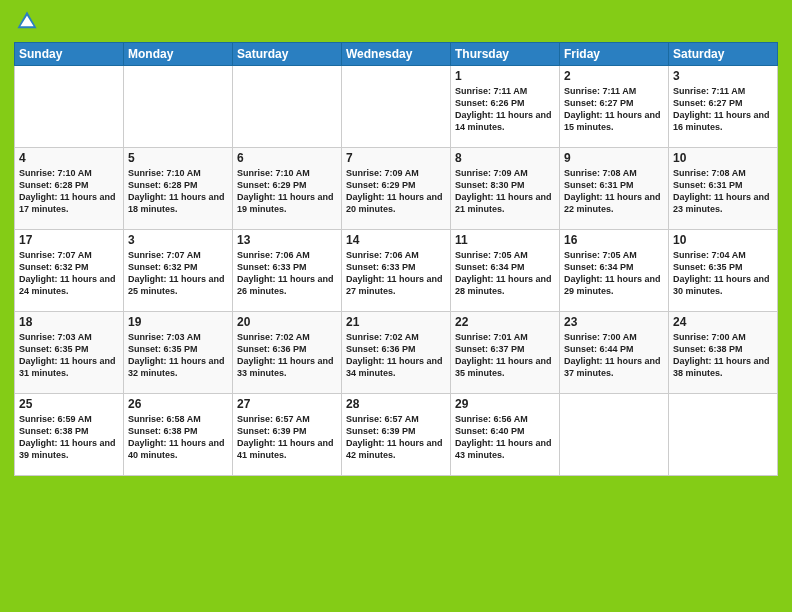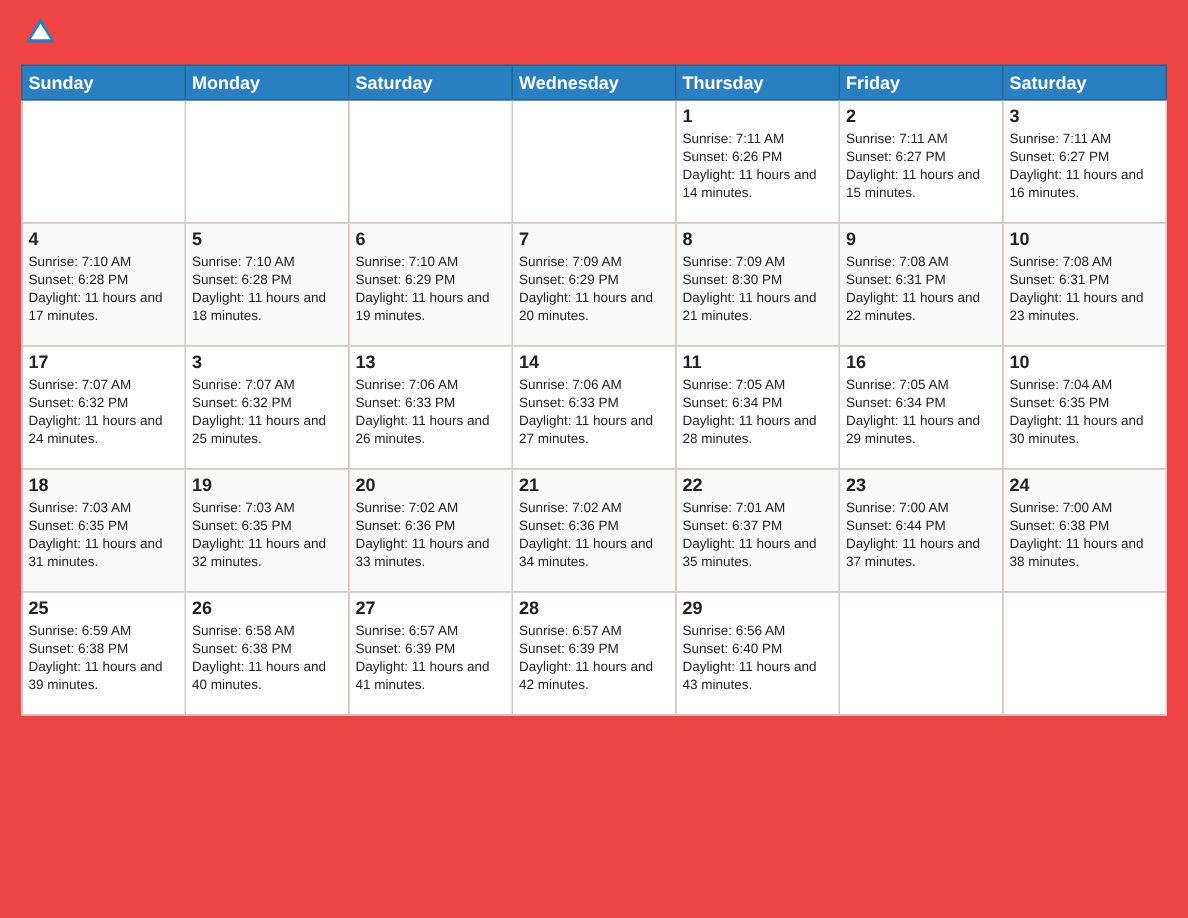--- a/index.html
+++ b/index.html
@@ -7,21 +7,21 @@
       font-family: Arial, sans-serif;
       background: #fff;
       width: 792px;
       height: 612px;
       overflow: hidden;
     }
     .page {
       width: 792px;
       height: 612px;
       padding: 10px 14px 10px 14px;
-      background: #ef4444;
+      background: #84cc16;
     }
     .header {
       display: flex;
       justify-content: space-between;
       align-items: flex-start;
       margin-bottom: 6px;
     }
     .logo {
       display: flex;
       align-items: center;
@@ -81,20 +81,21 @@
     .day-num {
       font-size: 12px;
       font-weight: bold;
       display: block;
       margin-bottom: 2px;
     }
     .day-info {
       font-size: 9px;
       line-height: 1.35;
       color: #222;
+      font-weight: bold;
     }
     .empty-cell {
       background: #fff !important;
     }
   </style>
 </head>
 <body>
 
 <div class="page">
   <div class="header">

